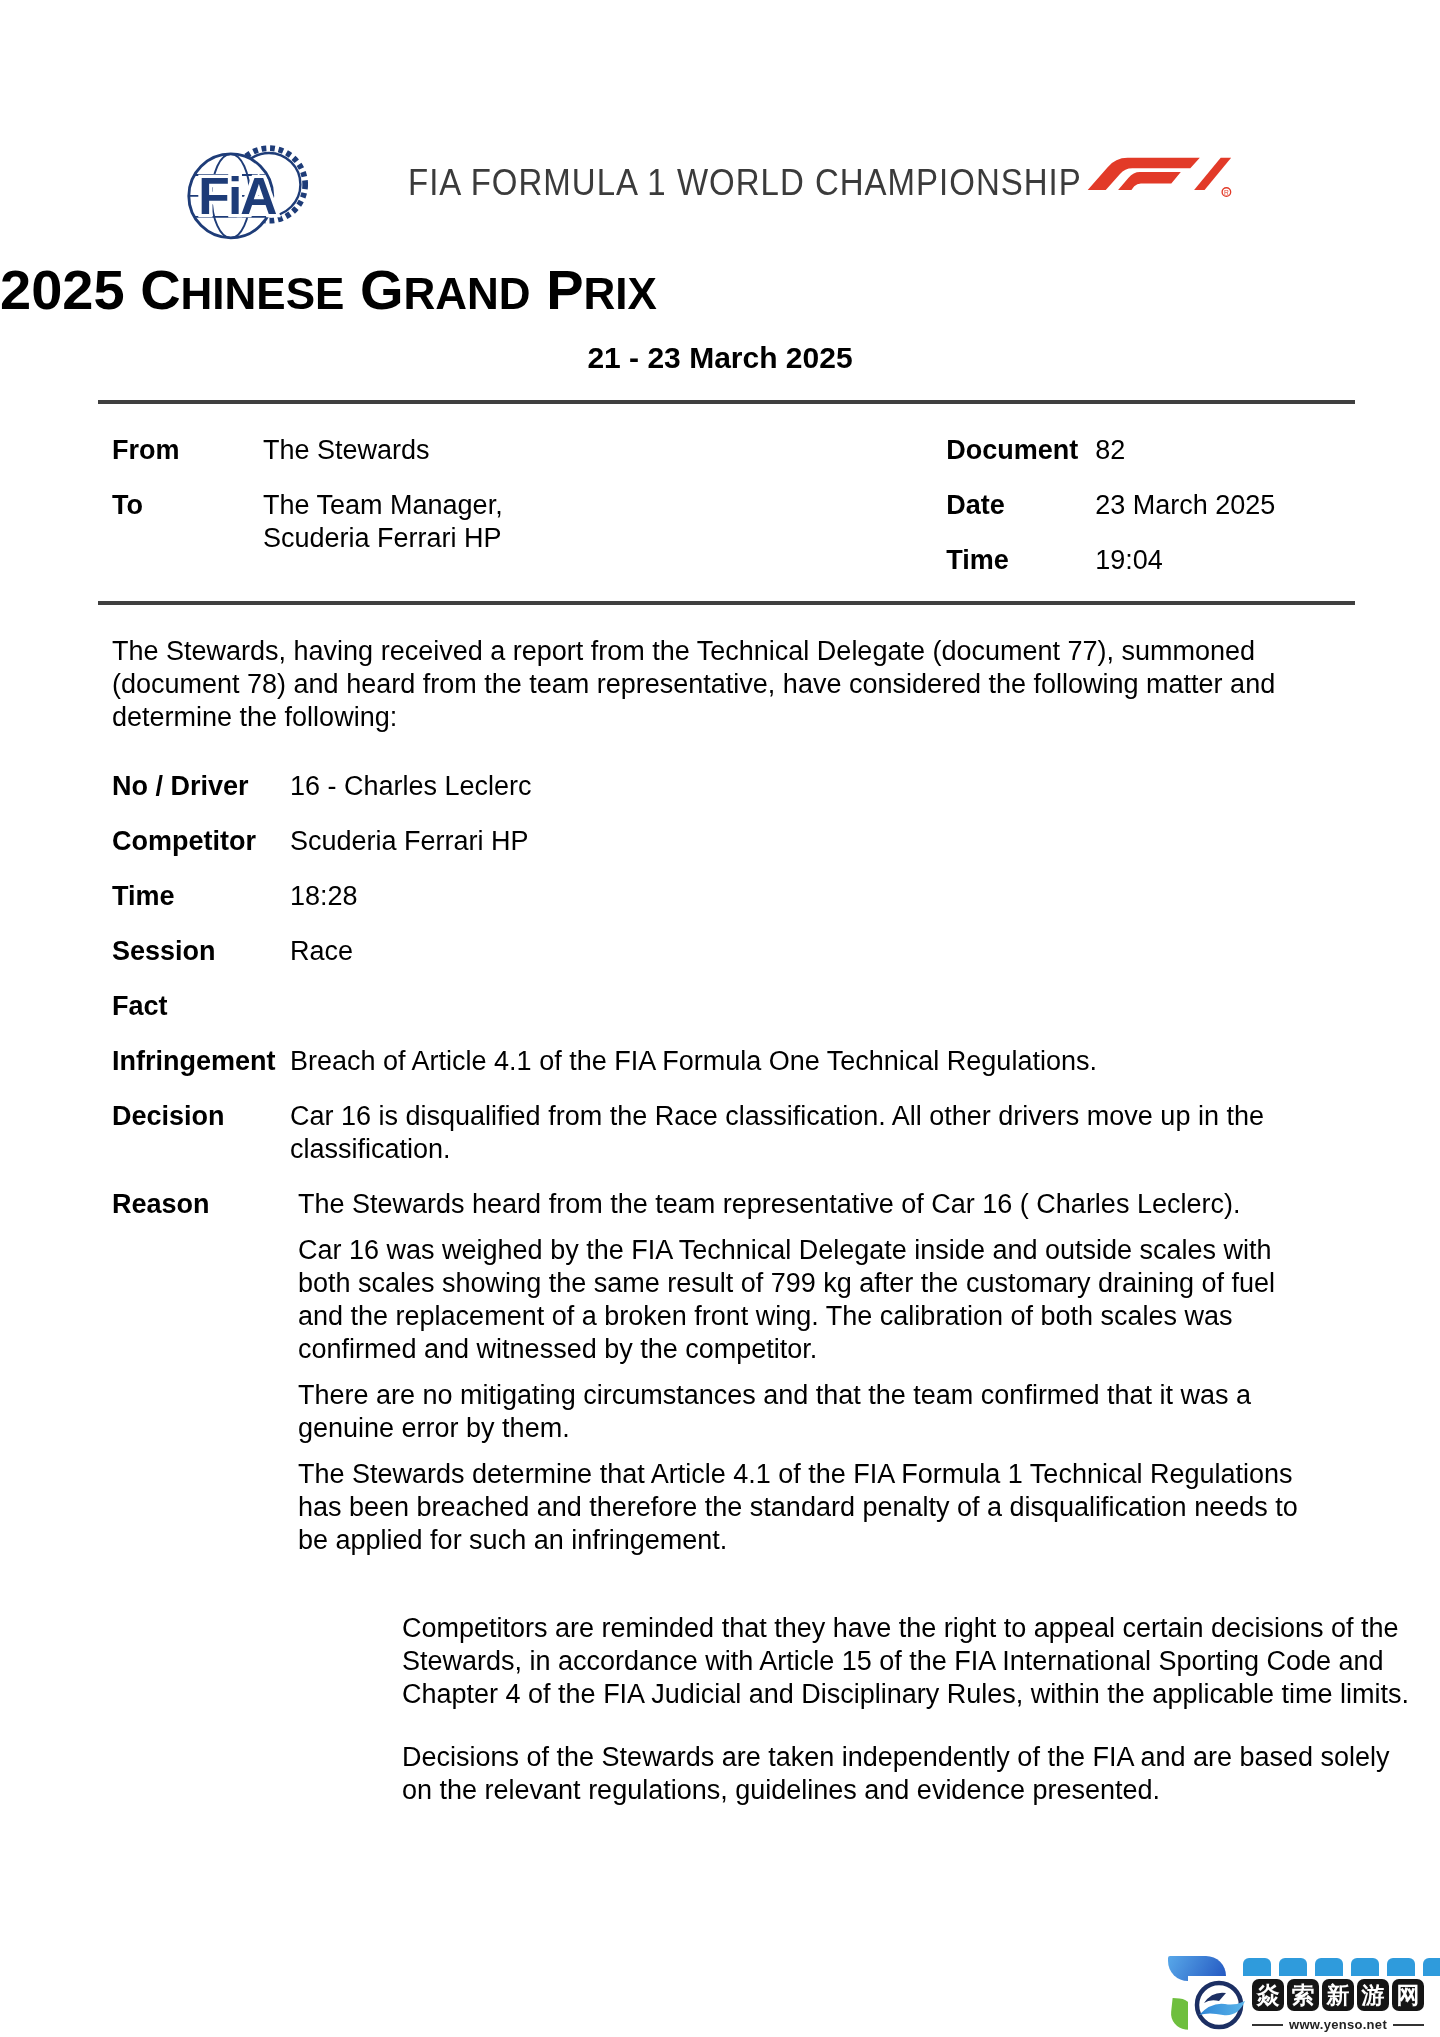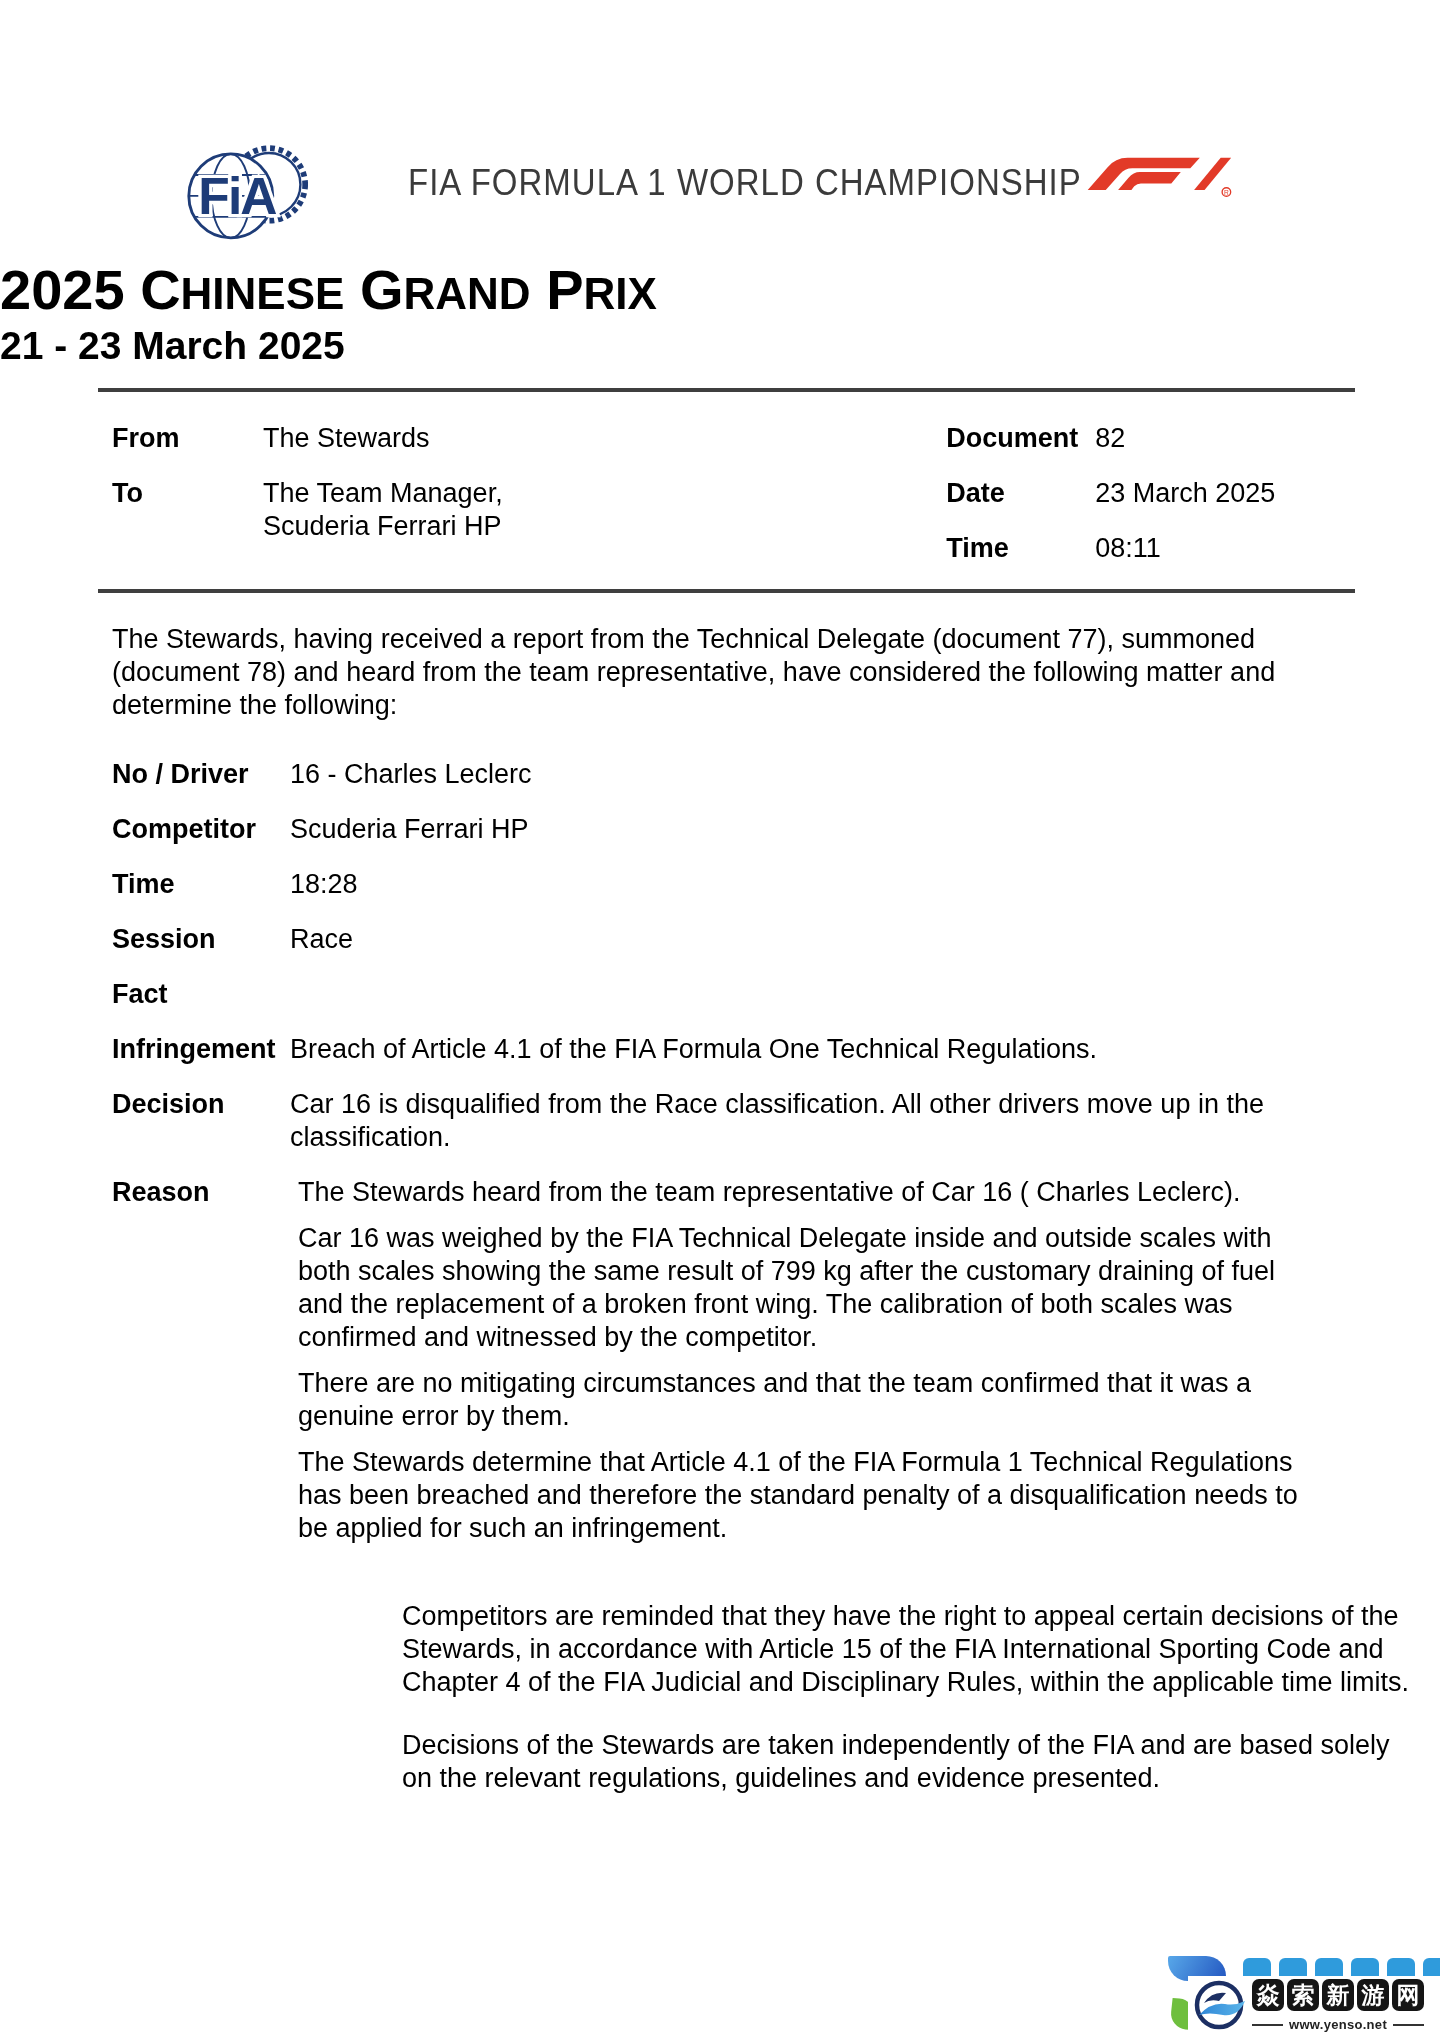--- a/index.html
+++ b/index.html
@@ -14,21 +14,21 @@
   .doc-header { position: relative; height: 256px; }
   .fia-logo { position: absolute; left: 185px; top: 135px; width: 124px; height: 118px; }
   .champ {
     position: absolute; left: 408px; top: 164px; white-space: nowrap;
     font-size: 33px; font-weight: 300; color: #3b3b3b; letter-spacing: 1px;
     transform: scaleY(1.12); transform-origin: left top;
   }
   .f1-logo { position: absolute; left: 1082px; top: 146px; width: 152px; height: 54px; }
   .event-title { font-weight: bold; font-size: 56px; line-height: 60px; margin: 4px 0 0 0; letter-spacing: 0px; }
   .event-title .sc { font-size: 44px; }
-  .event-dates { text-align: left; font-weight: bold; font-size: 39px; line-height: 36px; margin-top: 4px; }
+  .event-dates { text-align: center; font-weight: bold; font-size: 30px; line-height: 36px; margin-top: 16px; }
   
   .rule { height: 4px; background: #3f3f3f; margin-left: 98px; margin-right: 85px; }
   .rule-1 { margin-top: 24px; }
   .rule-2 { margin-top: 2px; }
   
   .meta { display: flex; padding: 30px 16px 0 112px; }
   .meta-left { width: 838px; }
   .meta-right { width: 480px; }
   .mrow { display: flex; margin-bottom: 22px; }
   .mlabel { font-weight: bold; width: 151px; flex: none; }
@@ -118,21 +118,21 @@
       <div class="mrow">
         <div class="mlabel">Document</div>
         <div class="mval">82</div>
       </div>
       <div class="mrow">
         <div class="mlabel">Date</div>
         <div class="mval">23 March 2025</div>
       </div>
       <div class="mrow">
         <div class="mlabel">Time</div>
-        <div class="mval">08:11</div>
+        <div class="mval">19:04</div>
       </div>
     </div>
   </div>
 
   <div class="rule rule-2"></div>
 
   <div class="intro">The Stewards, having received a report from the Technical Delegate (document 77), summoned
 (document 78) and heard from the team representative, have considered the following matter and
 determine the following:</div>
 

